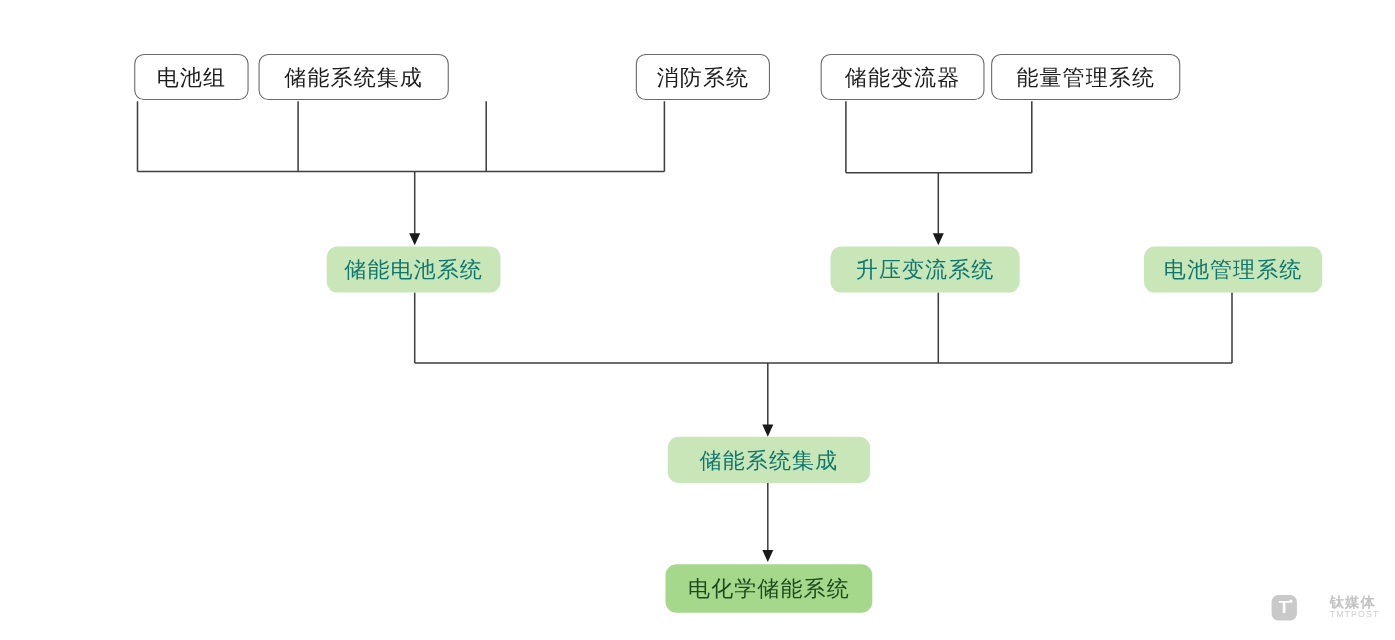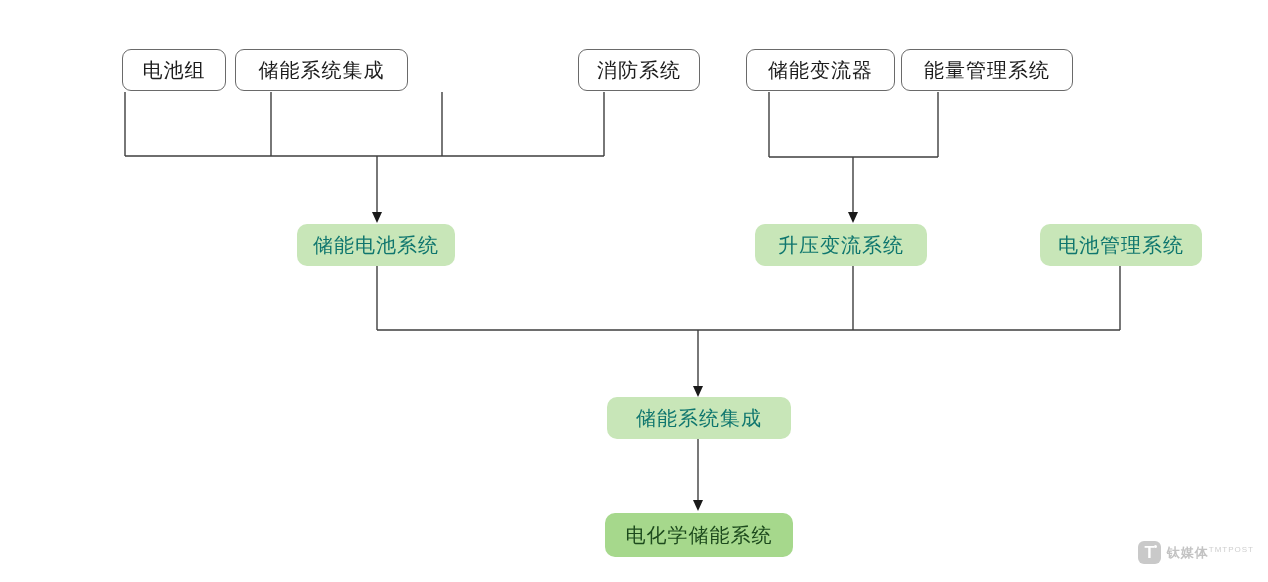--- a/index.html
+++ b/index.html
@@ -56,21 +56,21 @@
     font-size:16px;
     line-height:1;
     position:relative;
   }
   .wm-badge::after{
     content:"";
     position:absolute;top:4px;right:4px;
     width:3px;height:3px;border-radius:50%;
     background:#ffffff;
   }
-  .wm-text{display:flex;flex-direction:row;line-height:1.05;}
+  .wm-text{display:flex;flex-direction:column;line-height:1.05;margin-left:24px;}
   .wm-cn{font-size:13px;color:#c3c3c3;font-weight:bold;letter-spacing:1px;}
   .wm-en{font-size:8px;color:#cfcfcf;letter-spacing:1px;}
 </style>
 </head>
 <body>
 
 <div class="stage">
 
   <svg class="wires" viewBox="0 0 1268 582" xmlns="http://www.w3.org/2000/svg">
 

